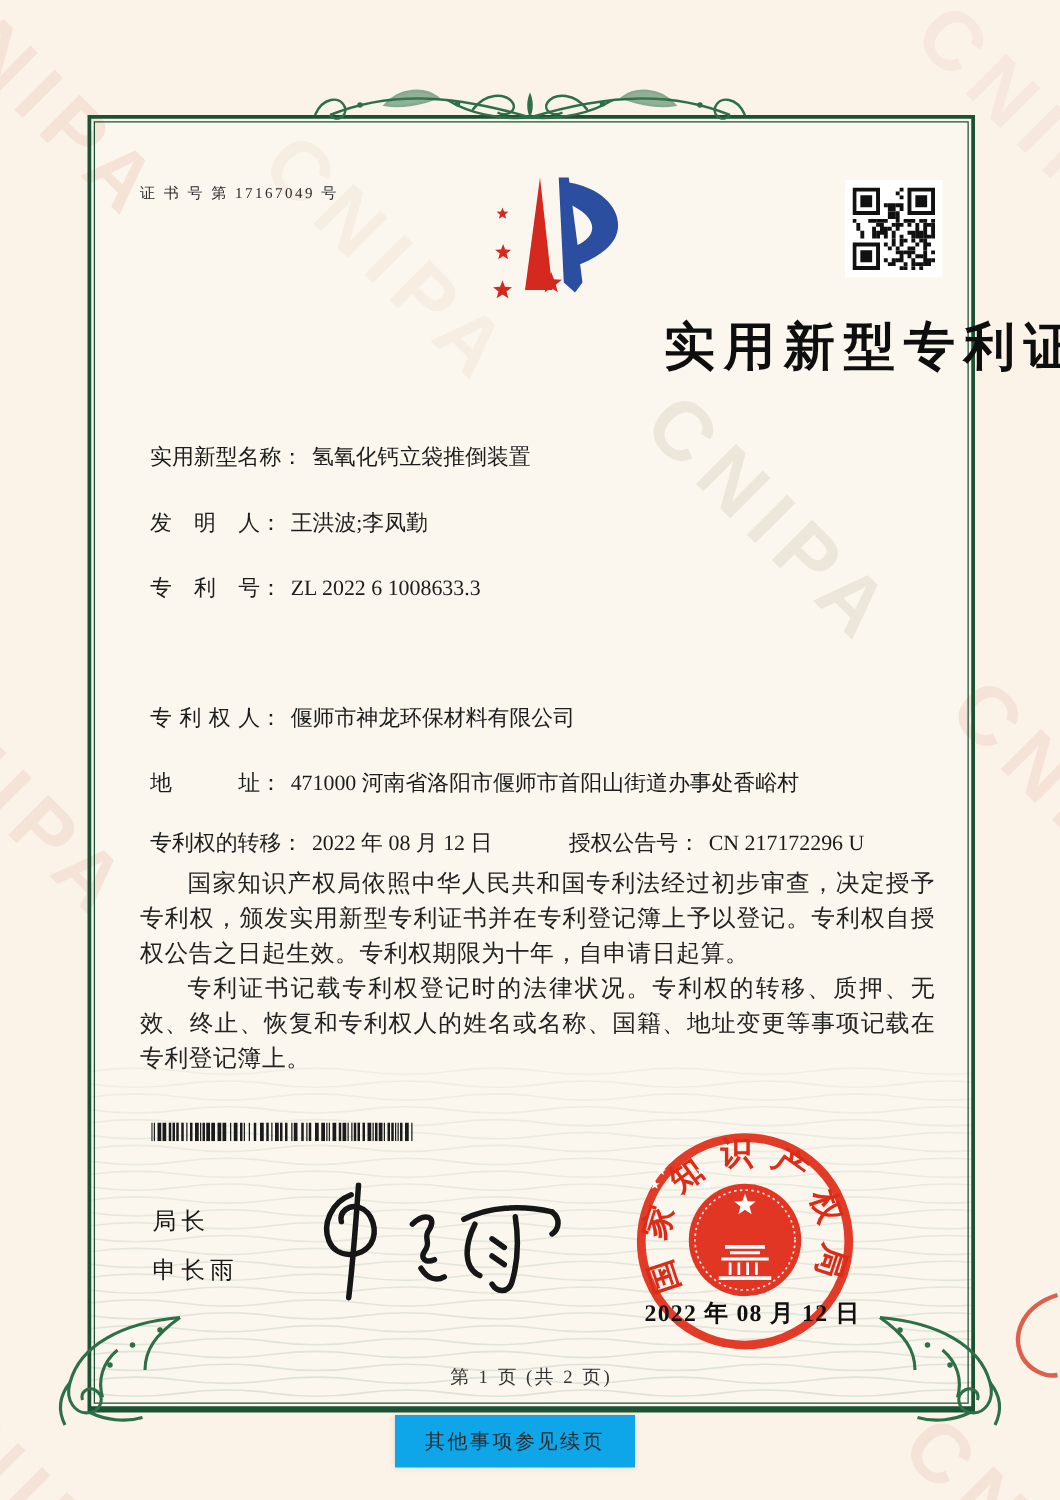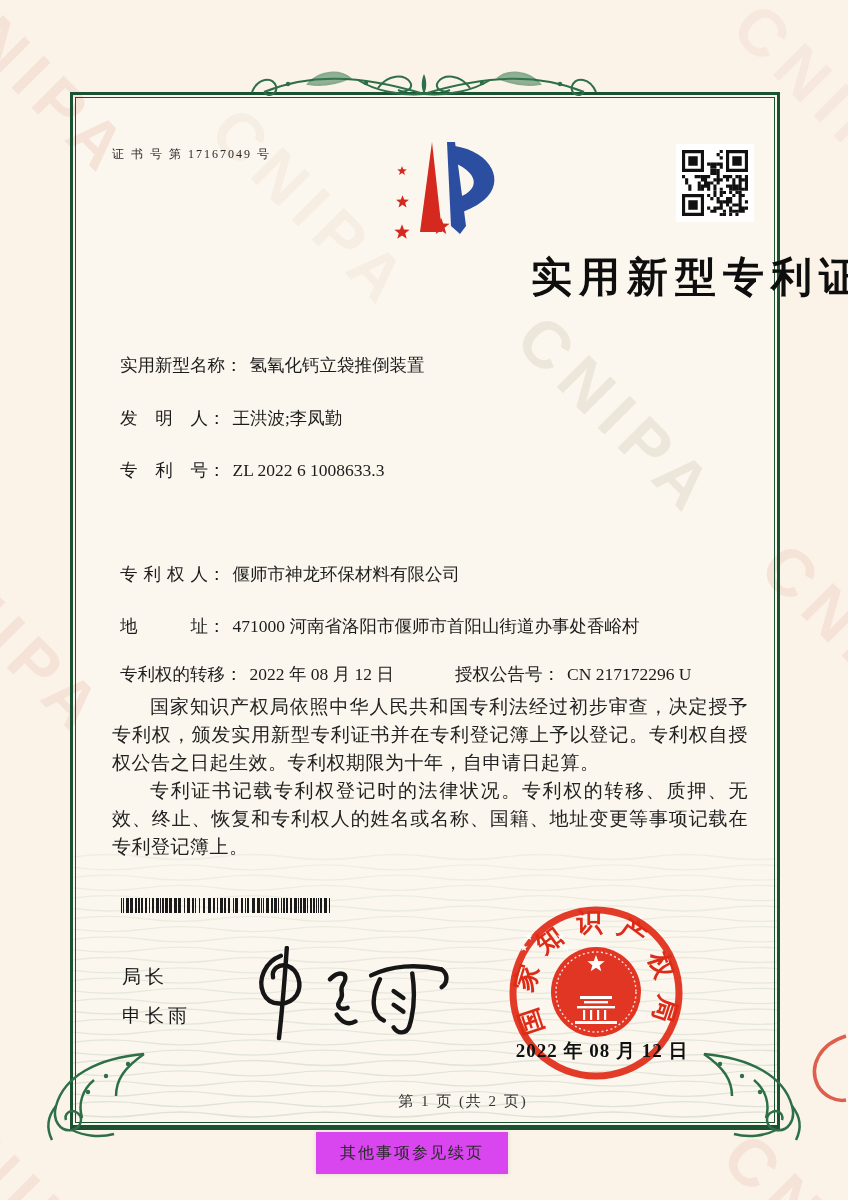--- a/index.html
+++ b/index.html
@@ -39,22 +39,22 @@
   .barcode{position:absolute;left:121px;top:898px;z-index:4;}
   .officer{position:absolute;left:122px;top:964px;z-index:4;
            font-family:"Liberation Sans","DejaVu Sans",sans-serif;font-weight:400;
            font-size:19px;letter-spacing:4px;color:#161616;}
   .officer div{margin-bottom:13px;}
   .sig{position:absolute;left:242px;top:946px;z-index:4;}
   .seal{position:absolute;left:503px;top:900px;z-index:3;}
   .sealdate{position:absolute;left:512px;top:1038px;width:180px;text-align:center;font-size:19px;
             font-weight:bold;letter-spacing:1px;color:#101010;z-index:4;}
   .pagenum{position:absolute;left:70px;top:1092px;width:710px;text-align:center;font-size:15px;
-           letter-spacing:2px;color:#333;z-index:4;margin-left:38px;}
-  .tab{position:absolute;left:316px;top:1132px;width:192px;height:42px;background:#d946ef;
+           letter-spacing:2px;color:#333;z-index:4;}
+  .tab{position:absolute;left:316px;top:1132px;width:192px;height:42px;background:#0ea5e9;
        box-shadow:0 0 4px rgba(180,170,150,.35);z-index:5;display:flex;align-items:center;
        justify-content:center;}
   .tab span{font-size:16px;letter-spacing:2px;color:#2a2a2a;}
   .redflourish{position:absolute;left:808px;top:1034px;z-index:3;}
 </style>
 </head>
 <body>
 
 <div class="page">
 

